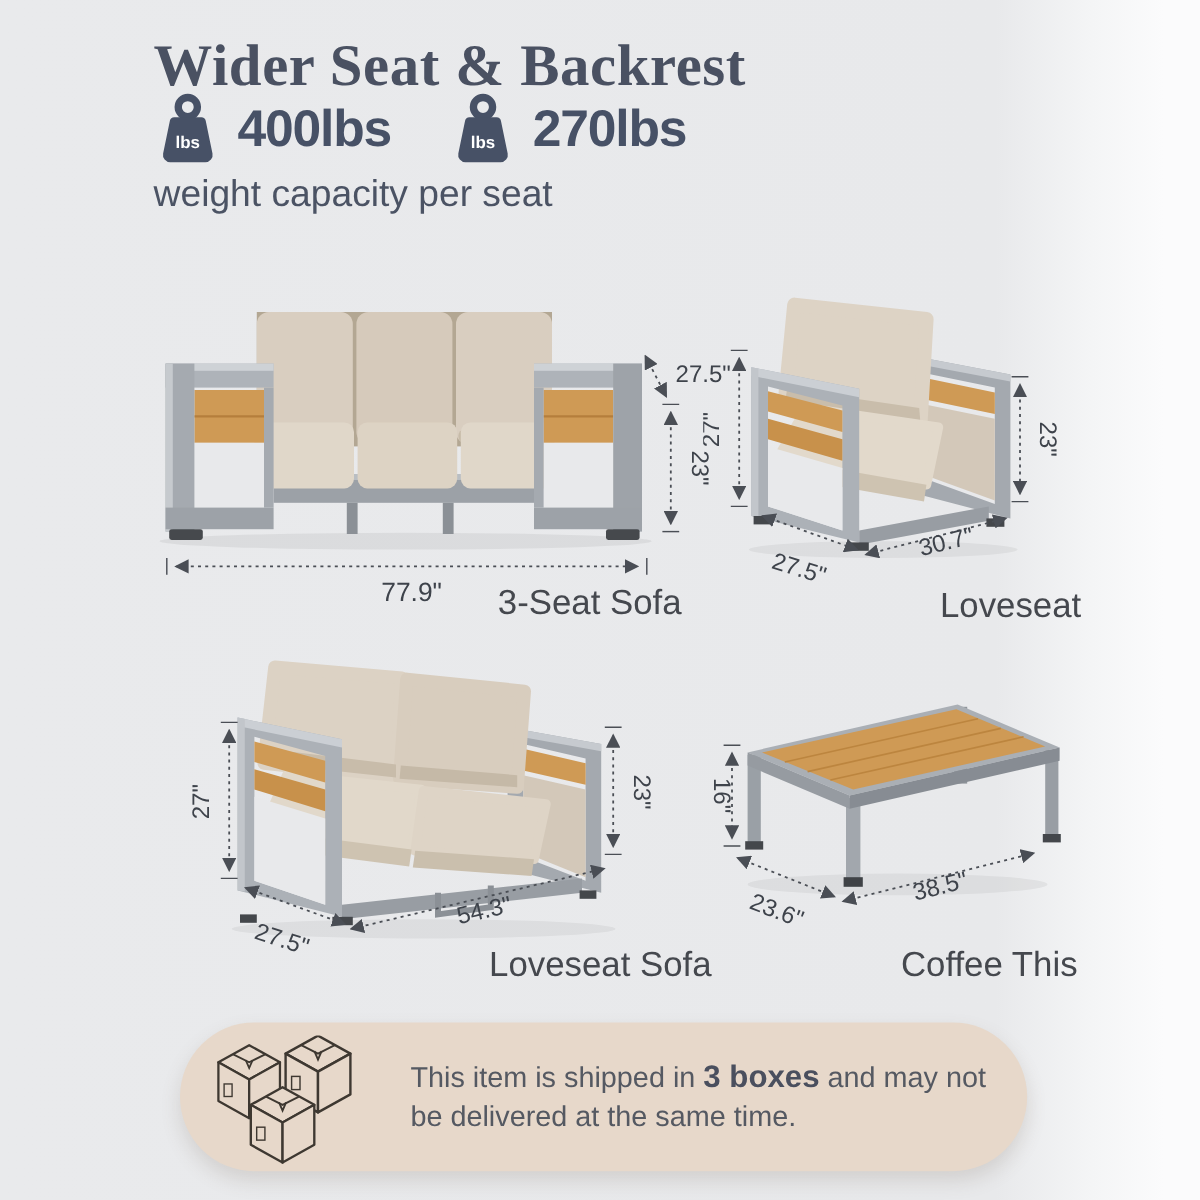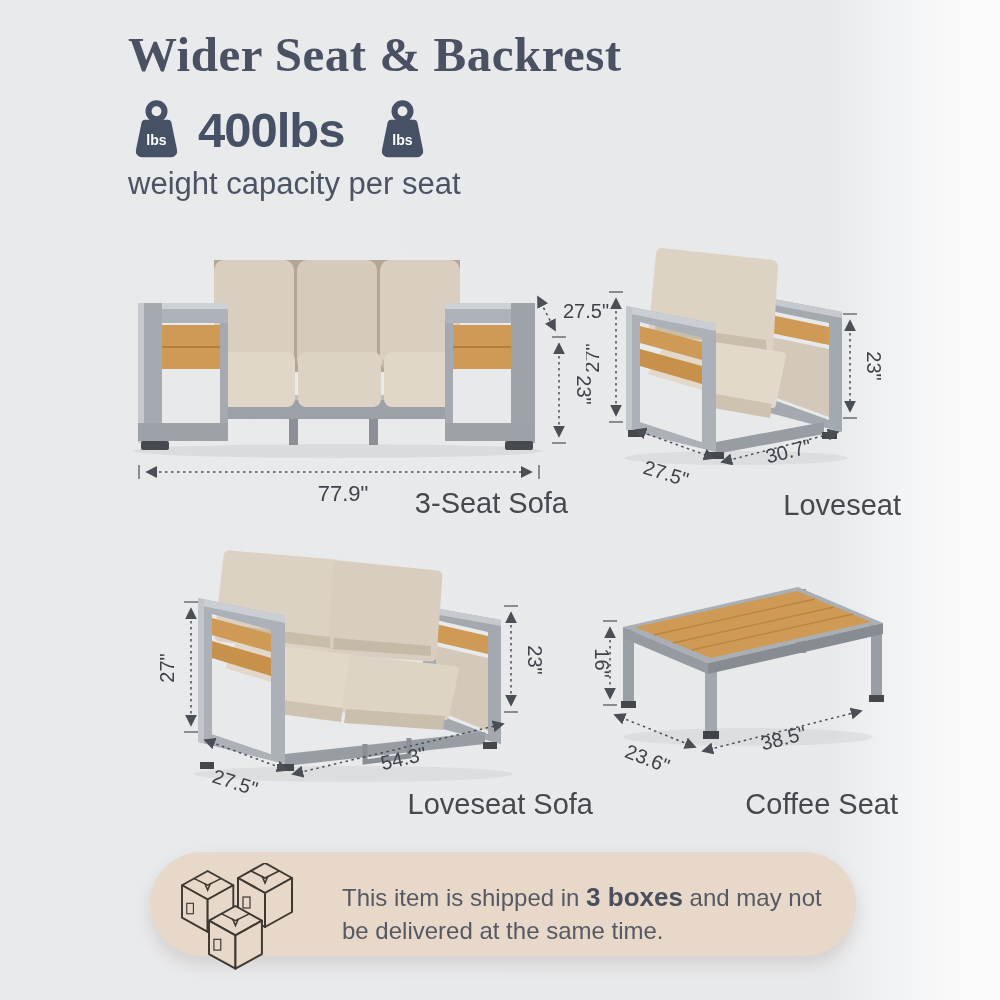--- a/index.html
+++ b/index.html
@@ -6,31 +6,31 @@
   .canvas{
     position:relative;width:1000px;height:1000px;overflow:hidden;
     background:linear-gradient(to right,#e9eaec 0%,#e8e9eb 83%,#f4f5f6 91%,#fbfbfc 97%);
     font-family:"Liberation Sans",sans-serif;
   }
   .title{
     position:absolute;left:128px;top:26px;margin:0;
     font-family:"Liberation Serif",serif;font-weight:700;font-size:49px;
     color:#4a5162;letter-spacing:.5px;
   }
-  .cap-col{position:absolute;top:100px;}
+  .cap-col{position:absolute;top:78px;}
   .cap-col.c1{left:128px;}
   .cap-col.c2{left:374px;}
   .cap-row{display:flex;align-items:center;height:60px;}
-  .cap-val{font-size:49px;font-weight:600;color:#475166;margin-left:13px;letter-spacing:-1px;}
+  .cap-val{font-size:43px;font-weight:600;color:#475166;margin-left:13px;letter-spacing:-1px;}
   .cap-caption{font-size:31px;color:#4b5364;margin-top:6px;white-space:nowrap;}
   .figure{position:absolute;}
   .figcaption{position:absolute;text-align:right;font-size:29px;color:#45484e;}
   .dim{font-size:20px;fill:#3e434b;font-family:"Liberation Sans",sans-serif;}
   .banner{
-    position:absolute;left:150px;top:852px;width:706px;height:104px;border-radius:62px;
+    position:absolute;left:150px;top:852px;width:706px;height:124px;border-radius:62px;
     background:#e7d8ca;box-shadow:0 8px 16px rgba(110,95,80,.18);
   }
   .banner-icons{position:absolute;left:30px;top:11px;}
   .banner-text{
     position:absolute;left:192px;top:28px;width:512px;
     font-size:24px;line-height:1.33;color:#555962;
   }
   .banner-text b{font-size:26px;font-weight:700;color:#4a4f5e;}
 </style>
 </head>
@@ -68,20 +68,21 @@
     <div class="cap-caption">weight capacity per seat</div>
   </div>
 
   <div class="cap-col c2">
     <div class="cap-row">
       <svg width="57" height="62" viewBox="0 0 60 66">
         <circle cx="30" cy="13" r="8.5" fill="none" stroke="#475166" stroke-width="6.5"></circle>
         <path d="M18 22 h24 a4 4 0 0 1 3.9 3.2 l6 29 a6.5 6.5 0 0 1-6.4 7.8 H14.5 a6.5 6.5 0 0 1-6.4-7.8 l6-29 A4 4 0 0 1 18 22 z" fill="#475166"></path>
         <text x="30" y="49" text-anchor="middle" style="font:700 15px 'Liberation Sans',sans-serif" fill="#ffffff">lbs</text>
       </svg>
+      <div class="cap-val">270lbs</div>
     </div>
   </div>
 
   <div class="figure" style="left:103px;top:245px">
     <svg width="540" height="275" viewBox="0 0 540 275">
       <ellipse cx="235" cy="206" rx="205" ry="7" fill="rgba(0,0,0,0.06)"></ellipse>
 
       <rect x="111" y="15" width="246" height="112" fill="#b3a793"></rect>
 
       <rect x="125" y="150" width="217" height="24" fill="#9ca1a7"></rect>
@@ -263,21 +264,21 @@
       <line x1="27" y1="63" x2="27" y2="133" stroke="#4a4e55" stroke-width="1.5" stroke-dasharray="2.5 3.5" marker-start="url(#arw)" marker-end="url(#arw)"></line>
       <text class="dim" x="12" y="98" text-anchor="middle" transform="rotate(90 12 98)">16"</text>
 
       <line x1="32" y1="150" x2="112" y2="182" stroke="#4a4e55" stroke-width="1.5" stroke-dasharray="2.5 3.5" marker-start="url(#arw)" marker-end="url(#arw)"></line>
       <text class="dim" x="62" y="200" text-anchor="middle" transform="rotate(21 62 200)">23.6"</text>
 
       <line x1="120" y1="186" x2="278" y2="146" stroke="#4a4e55" stroke-width="1.5" stroke-dasharray="2.5 3.5" marker-start="url(#arw)" marker-end="url(#arw)"></line>
       <text class="dim" x="202" y="180" text-anchor="middle" transform="rotate(-14 202 180)">38.5"</text>
     </svg>
   </div>
-  <div class="figcaption" style="left:583px;top:788px;width:315px">Coffee Seat</div>
+  <div class="figcaption" style="left:583px;top:788px;width:315px">Coffee This</div>
 
   <div class="banner">
     <svg class="banner-icons" width="140" height="110" viewBox="0 0 140 110">
       <use href="#boxT" transform="translate(2,8) scale(0.95)"></use>
       <use href="#boxT" transform="translate(58,0)"></use>
       <use href="#boxT" transform="translate(29,43) scale(0.98)"></use>
     </svg>
     <div class="banner-text"><span>This item is shipped in </span><b>3 boxes</b><span> and may not be delivered at the same time.</span></div>
   </div>
 

